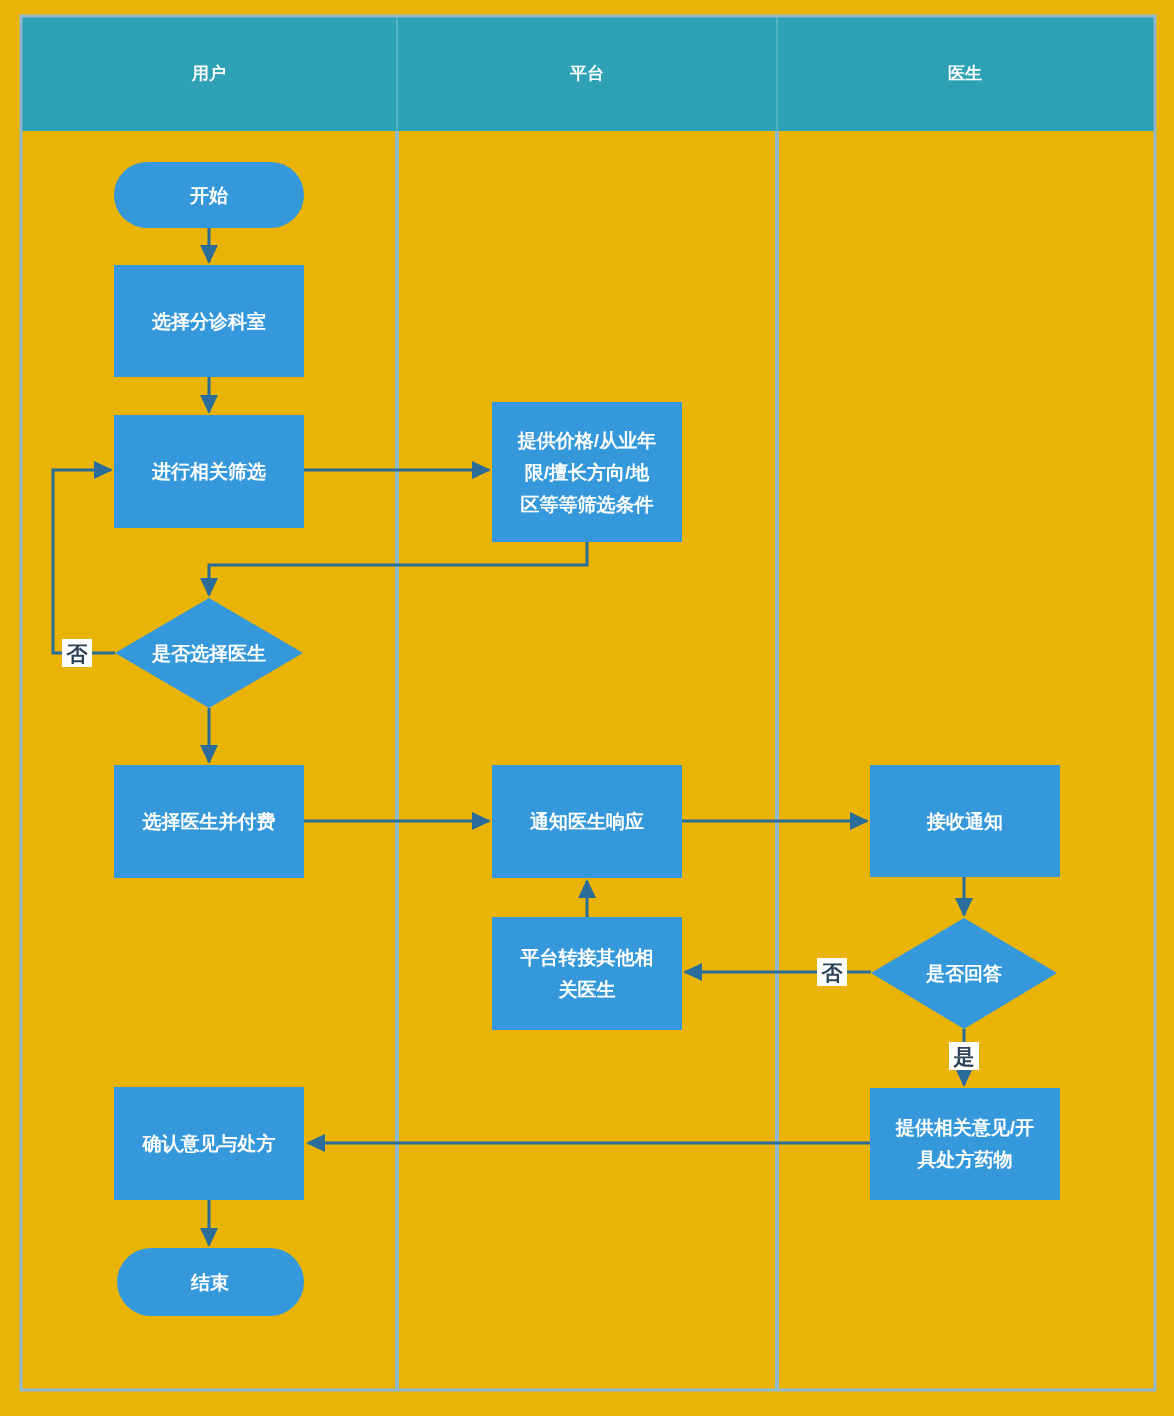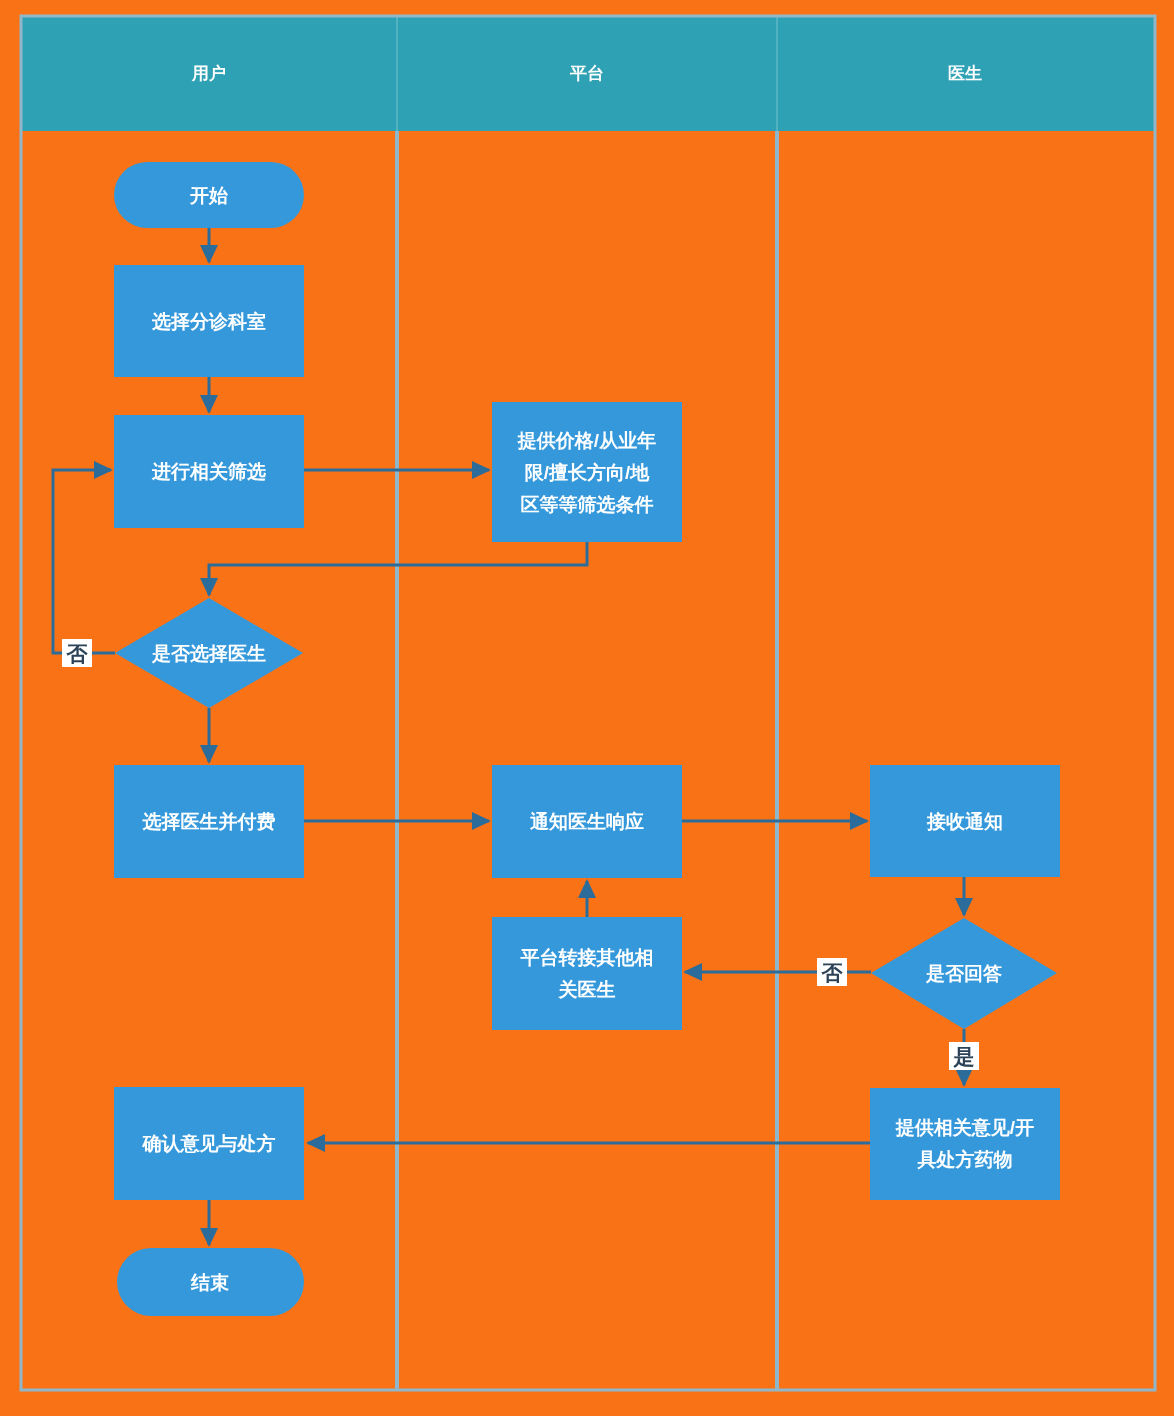--- a/index.html
+++ b/index.html
@@ -5,21 +5,21 @@
   html, body {
     margin: 0;
     padding: 0;
     background: #ffffff;
     font-family: "Liberation Sans", sans-serif;
   }
   .page {
     position: relative;
     width: 1174px;
     height: 1416px;
-    background: #f97316;
+    background: #eab308;
     overflow: hidden;
   }
   svg { display: block; }
   .lane-title {
     fill: #ffffff;
     font-size: 17px;
     font-weight: bold;
     text-anchor: middle;
     font-family: "Liberation Sans", sans-serif;
   }

